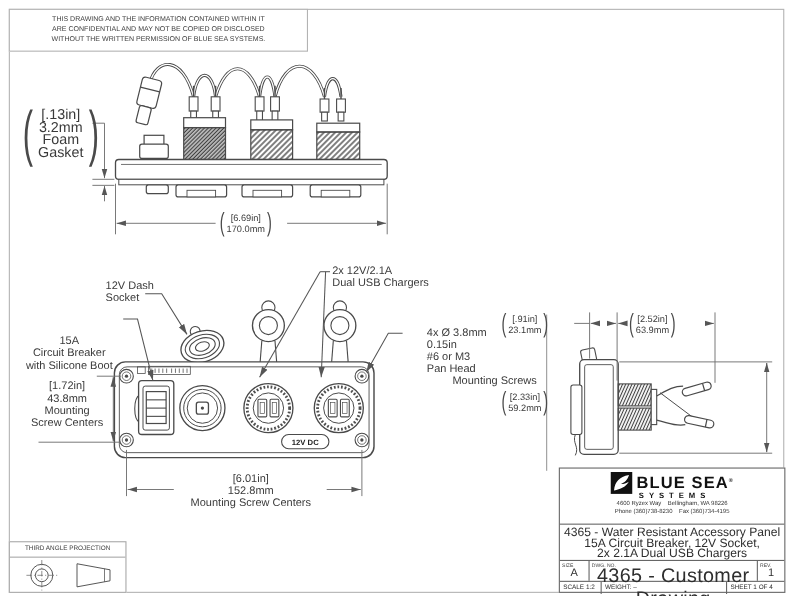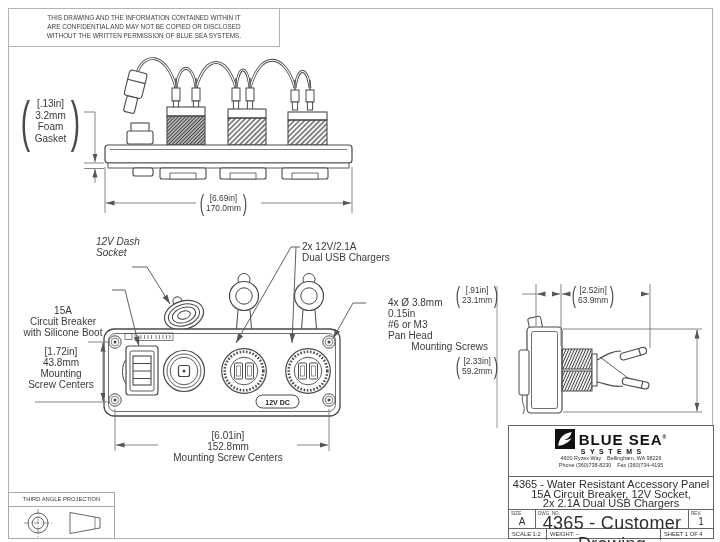--- a/index.html
+++ b/index.html
@@ -10,21 +10,21 @@
   .notice{position:absolute;left:8px;top:8px;width:270px;height:33px;border:1px solid #b3b3b3;
           background:#fff;font-size:6.4px;line-height:9px;text-align:center;padding-top:4px;color:#3d3d3d;}
   
   .callout{position:absolute;font-size:10px;line-height:11px;color:#3a3a3a;}
   .center{text-align:center;}
   .dim{position:absolute;display:flex;align-items:center;color:#3a3a3a;}
   .stack{font-size:8.4px;line-height:10px;text-align:center;}
   .paren{display:inline-block;font-weight:300;line-height:1;color:#4a4a4a;}
   .p2{font-size:24px;transform:scaleX(.55);}
   .p4{font-size:56px;transform:scaleX(.5);}
-  .fs95{font-size:10px;line-height:11.5px;}
+  .fs95{font-size:13px;line-height:11.5px;}
   
   .proj{position:absolute;left:8px;top:492px;width:105px;height:45px;border:1px solid #a8a8a8;background:#fff;}
   .proj-label{height:13px;border-bottom:1px solid #a8a8a8;font-size:5.8px;line-height:13px;text-align:center;color:#3d3d3d;}
   .proj-syms{position:relative;height:31px;}
   
   .tblock{position:absolute;left:508px;top:425px;width:204px;height:112px;border:1px solid #666;background:#fff;color:#2e2e2e;}
   .tb-top{height:50px;box-sizing:border-box;padding-top:3px;text-align:center;}
   .brand-row{display:flex;align-items:center;justify-content:center;gap:4px;height:20px;}
   .brand-name{font-size:15px;font-weight:bold;letter-spacing:1px;color:#111;}
   .brand-name sup{font-size:5px;vertical-align:super;}
@@ -350,21 +350,21 @@
 
   <div class="dim" style="left:198px;top:191px;">
     <span class="paren p2">(</span>
     <div class="stack">
       <div>[6.69in]</div>
       <div>170.0mm</div>
     </div>
     <span class="paren p2">)</span>
   </div>
 
-  <div class="callout" style="left:96px;top:236px;width:90px;font-style:italic;">
+  <div class="callout" style="left:96px;top:255px;width:90px;">
     <div>12V Dash</div>
     <div>Socket</div>
   </div>
 
   <div class="callout" style="left:302px;top:241px;width:110px;">
     <div>2x 12V/2.1A</div>
     <div>Dual USB Chargers</div>
   </div>
 
   <div class="callout center" style="left:8px;top:265px;width:110px;margin-top:40px;">

